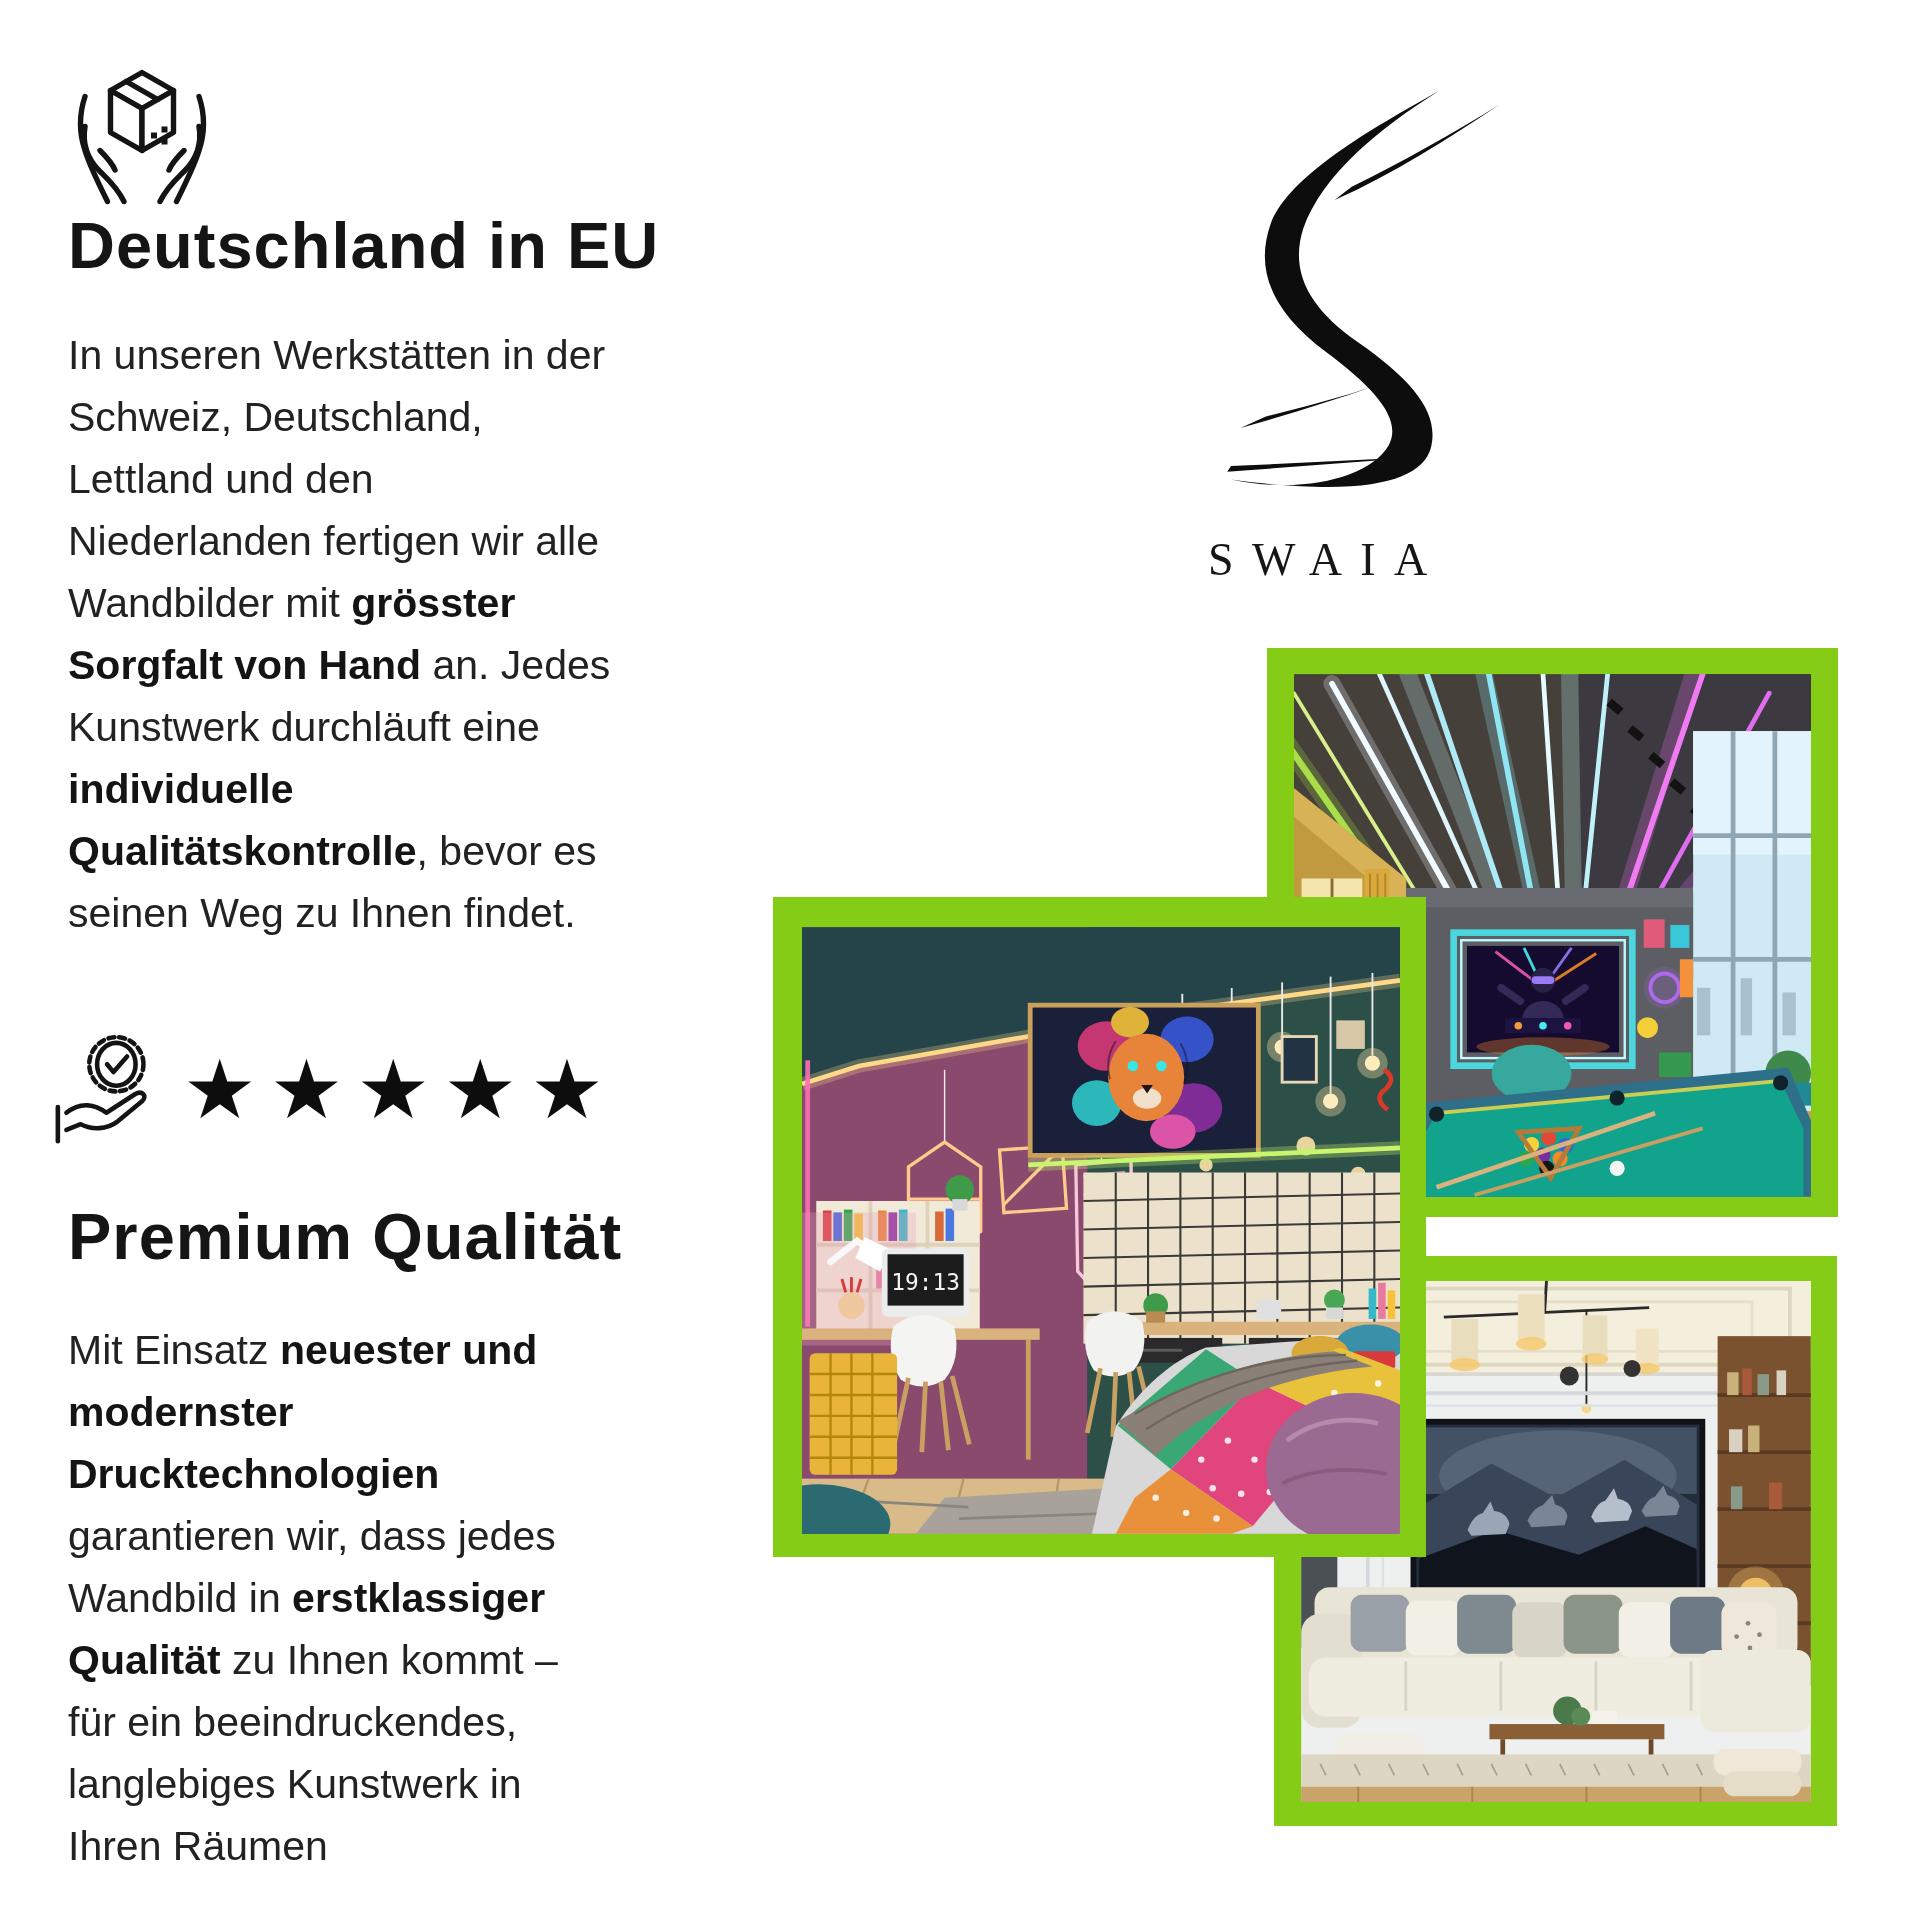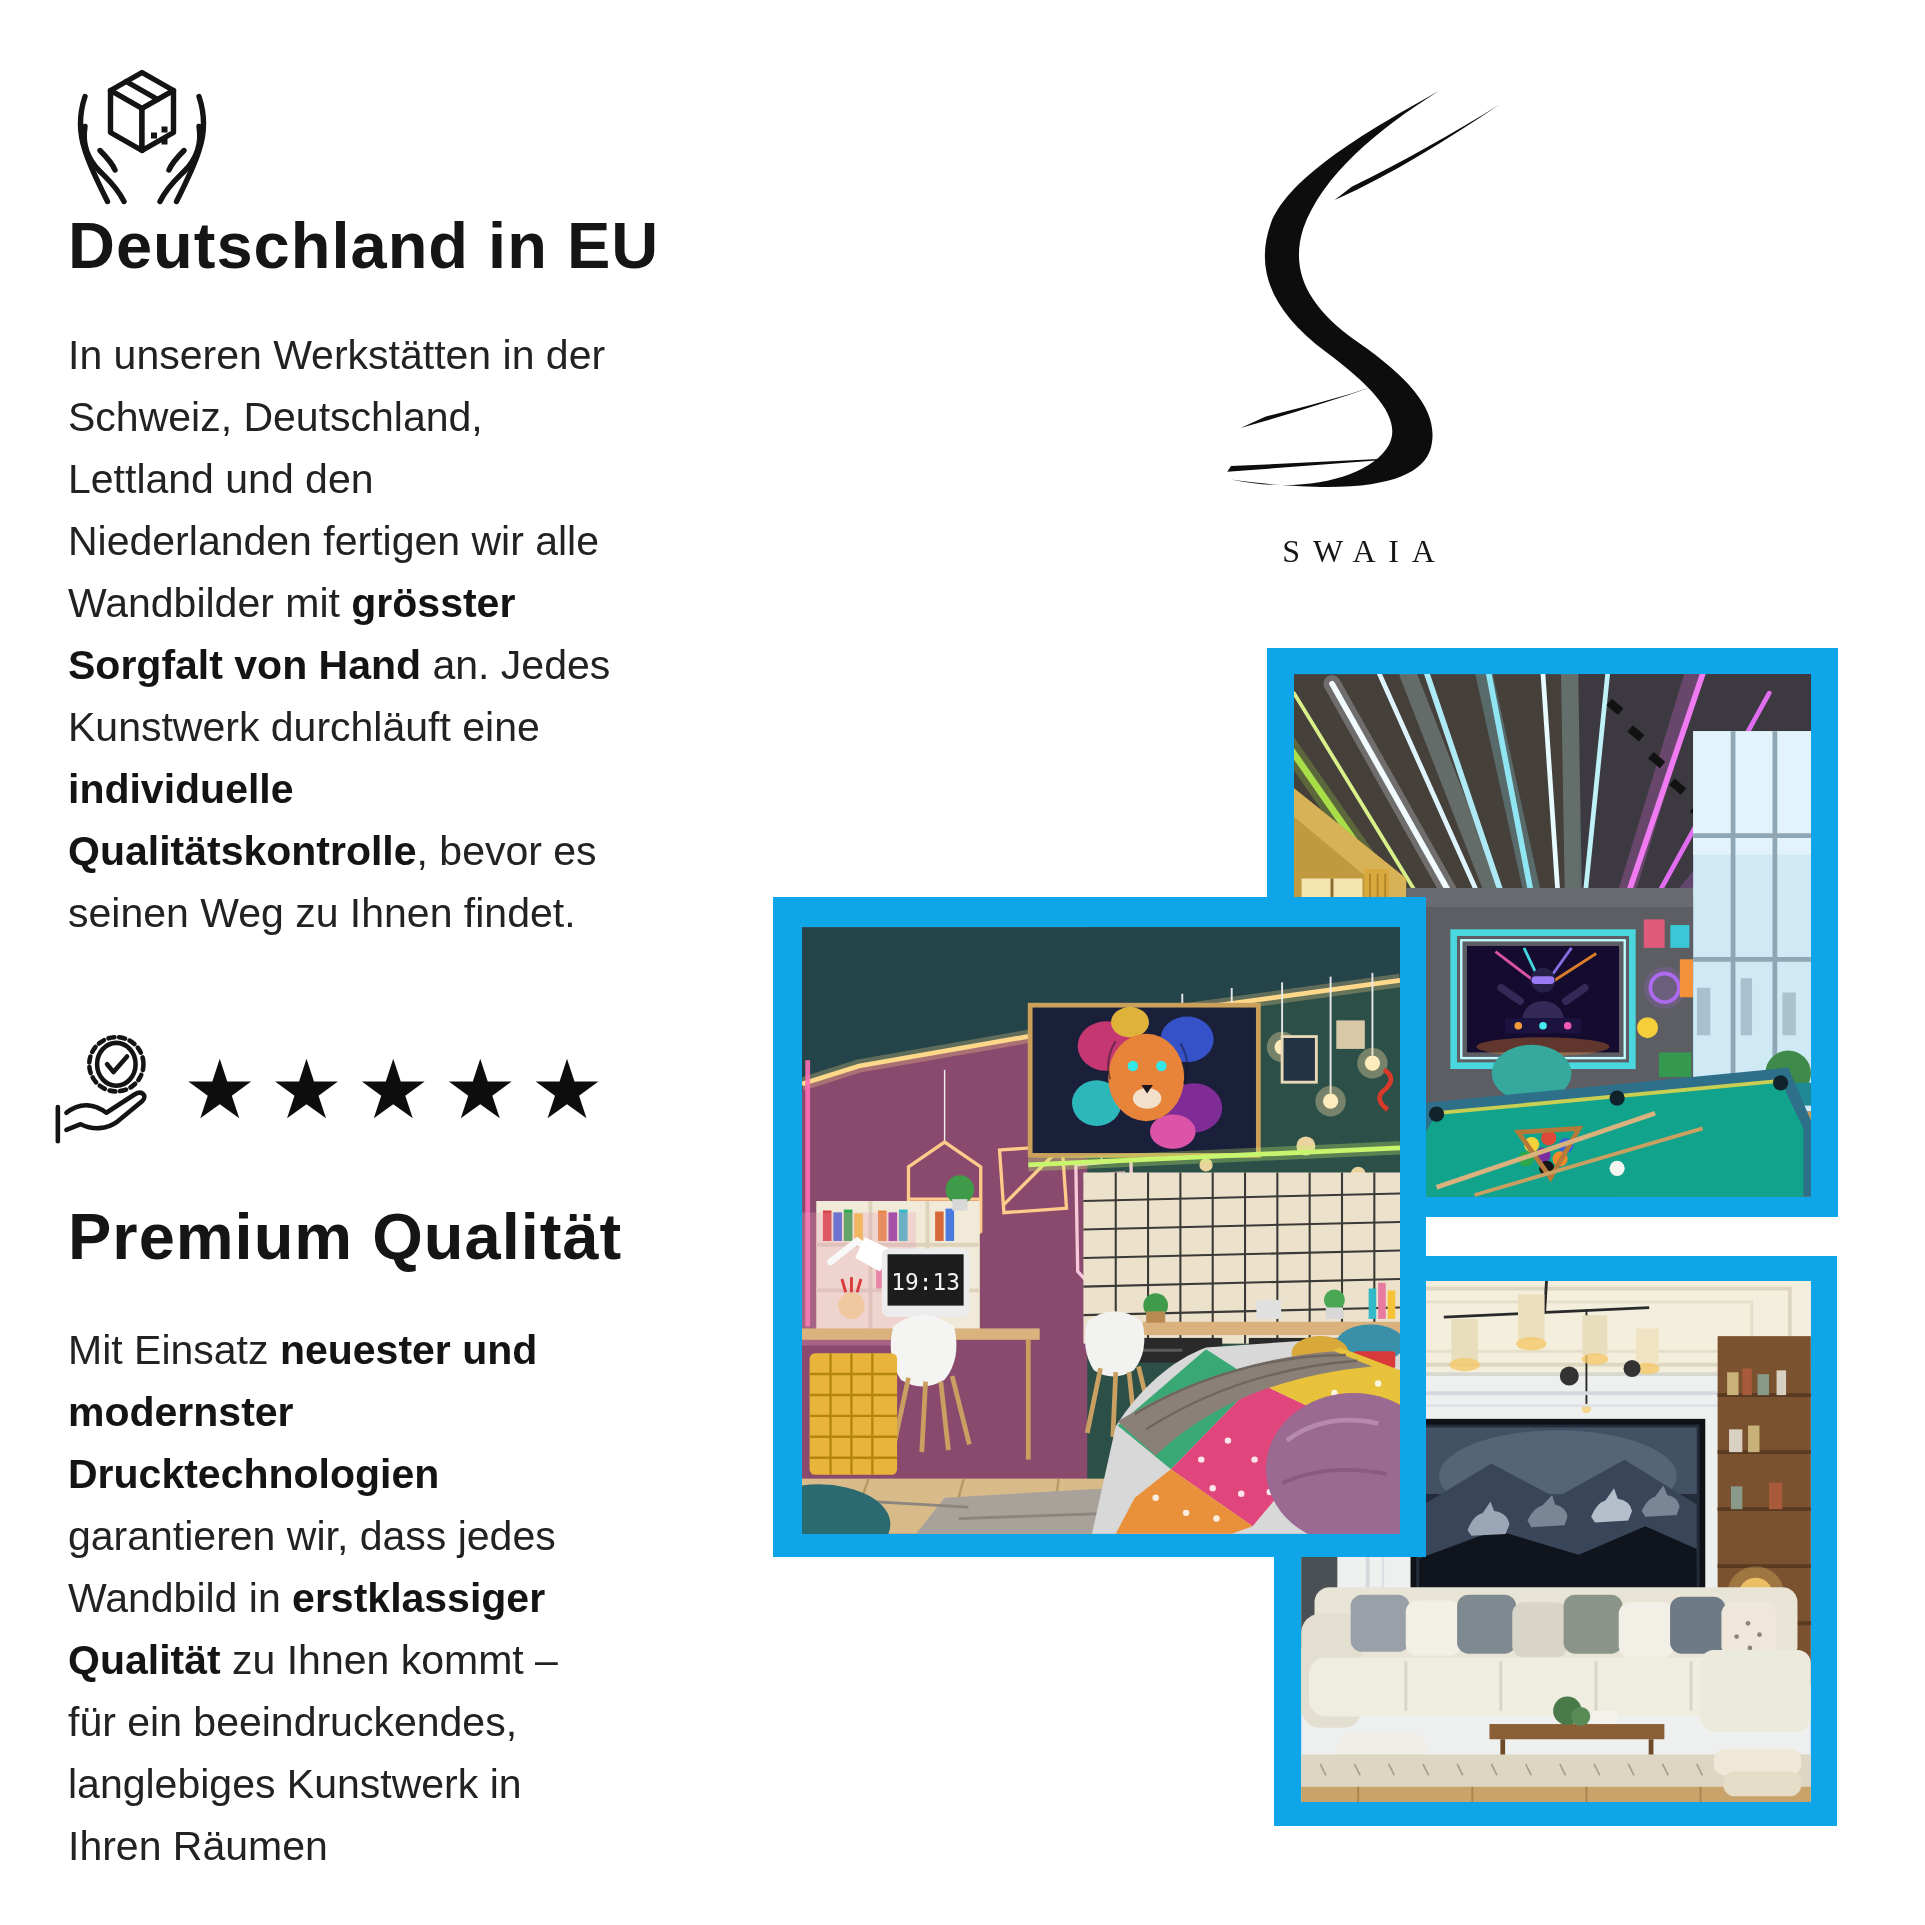--- a/index.html
+++ b/index.html
@@ -4,24 +4,24 @@
 <style>
   html,body{margin:0;padding:0;background:#ffffff;}
   .page{position:relative;width:1926px;height:1926px;background:#ffffff;overflow:hidden;
         font-family:"Liberation Sans","DejaVu Sans",sans-serif;color:#1d1d1d;}
   .abs{position:absolute;}
   
   .h1{font-size:65px;font-weight:700;letter-spacing:1px;color:#151515;line-height:74px;}
   .para{font-size:41px;line-height:62px;font-weight:400;color:#222;margin-top:27px;}
   .para .b{font-weight:700;color:#141414;}
   .stars{font-family:"DejaVu Sans",sans-serif;font-size:82px;letter-spacing:13.3px;line-height:95px;}
-  .brandword{font-family:"Liberation Serif","DejaVu Serif",serif;font-size:32px;letter-spacing:0.40em;
-             color:#161616;text-align:center;font-weight:400;}
+  .brandword{font-family:"Liberation Serif","DejaVu Serif",serif;font-size:46px;letter-spacing:0.40em;
+             color:#161616;font-weight:400;}
   
-  .panel{position:absolute;background:#0ea5e9;}
+  .panel{position:absolute;background:#84cc16;}
   .photo{position:absolute;display:block;}
   svg{display:block;}
 </style>
 </head>
 <body>
 
 <div class="page">
 
   <svg class="abs" style="left:67px;top:63px" width="150" height="145" viewBox="0 0 100 96">
     <g fill="none" stroke="#141414" stroke-width="3.6" stroke-linecap="round" stroke-linejoin="round">

